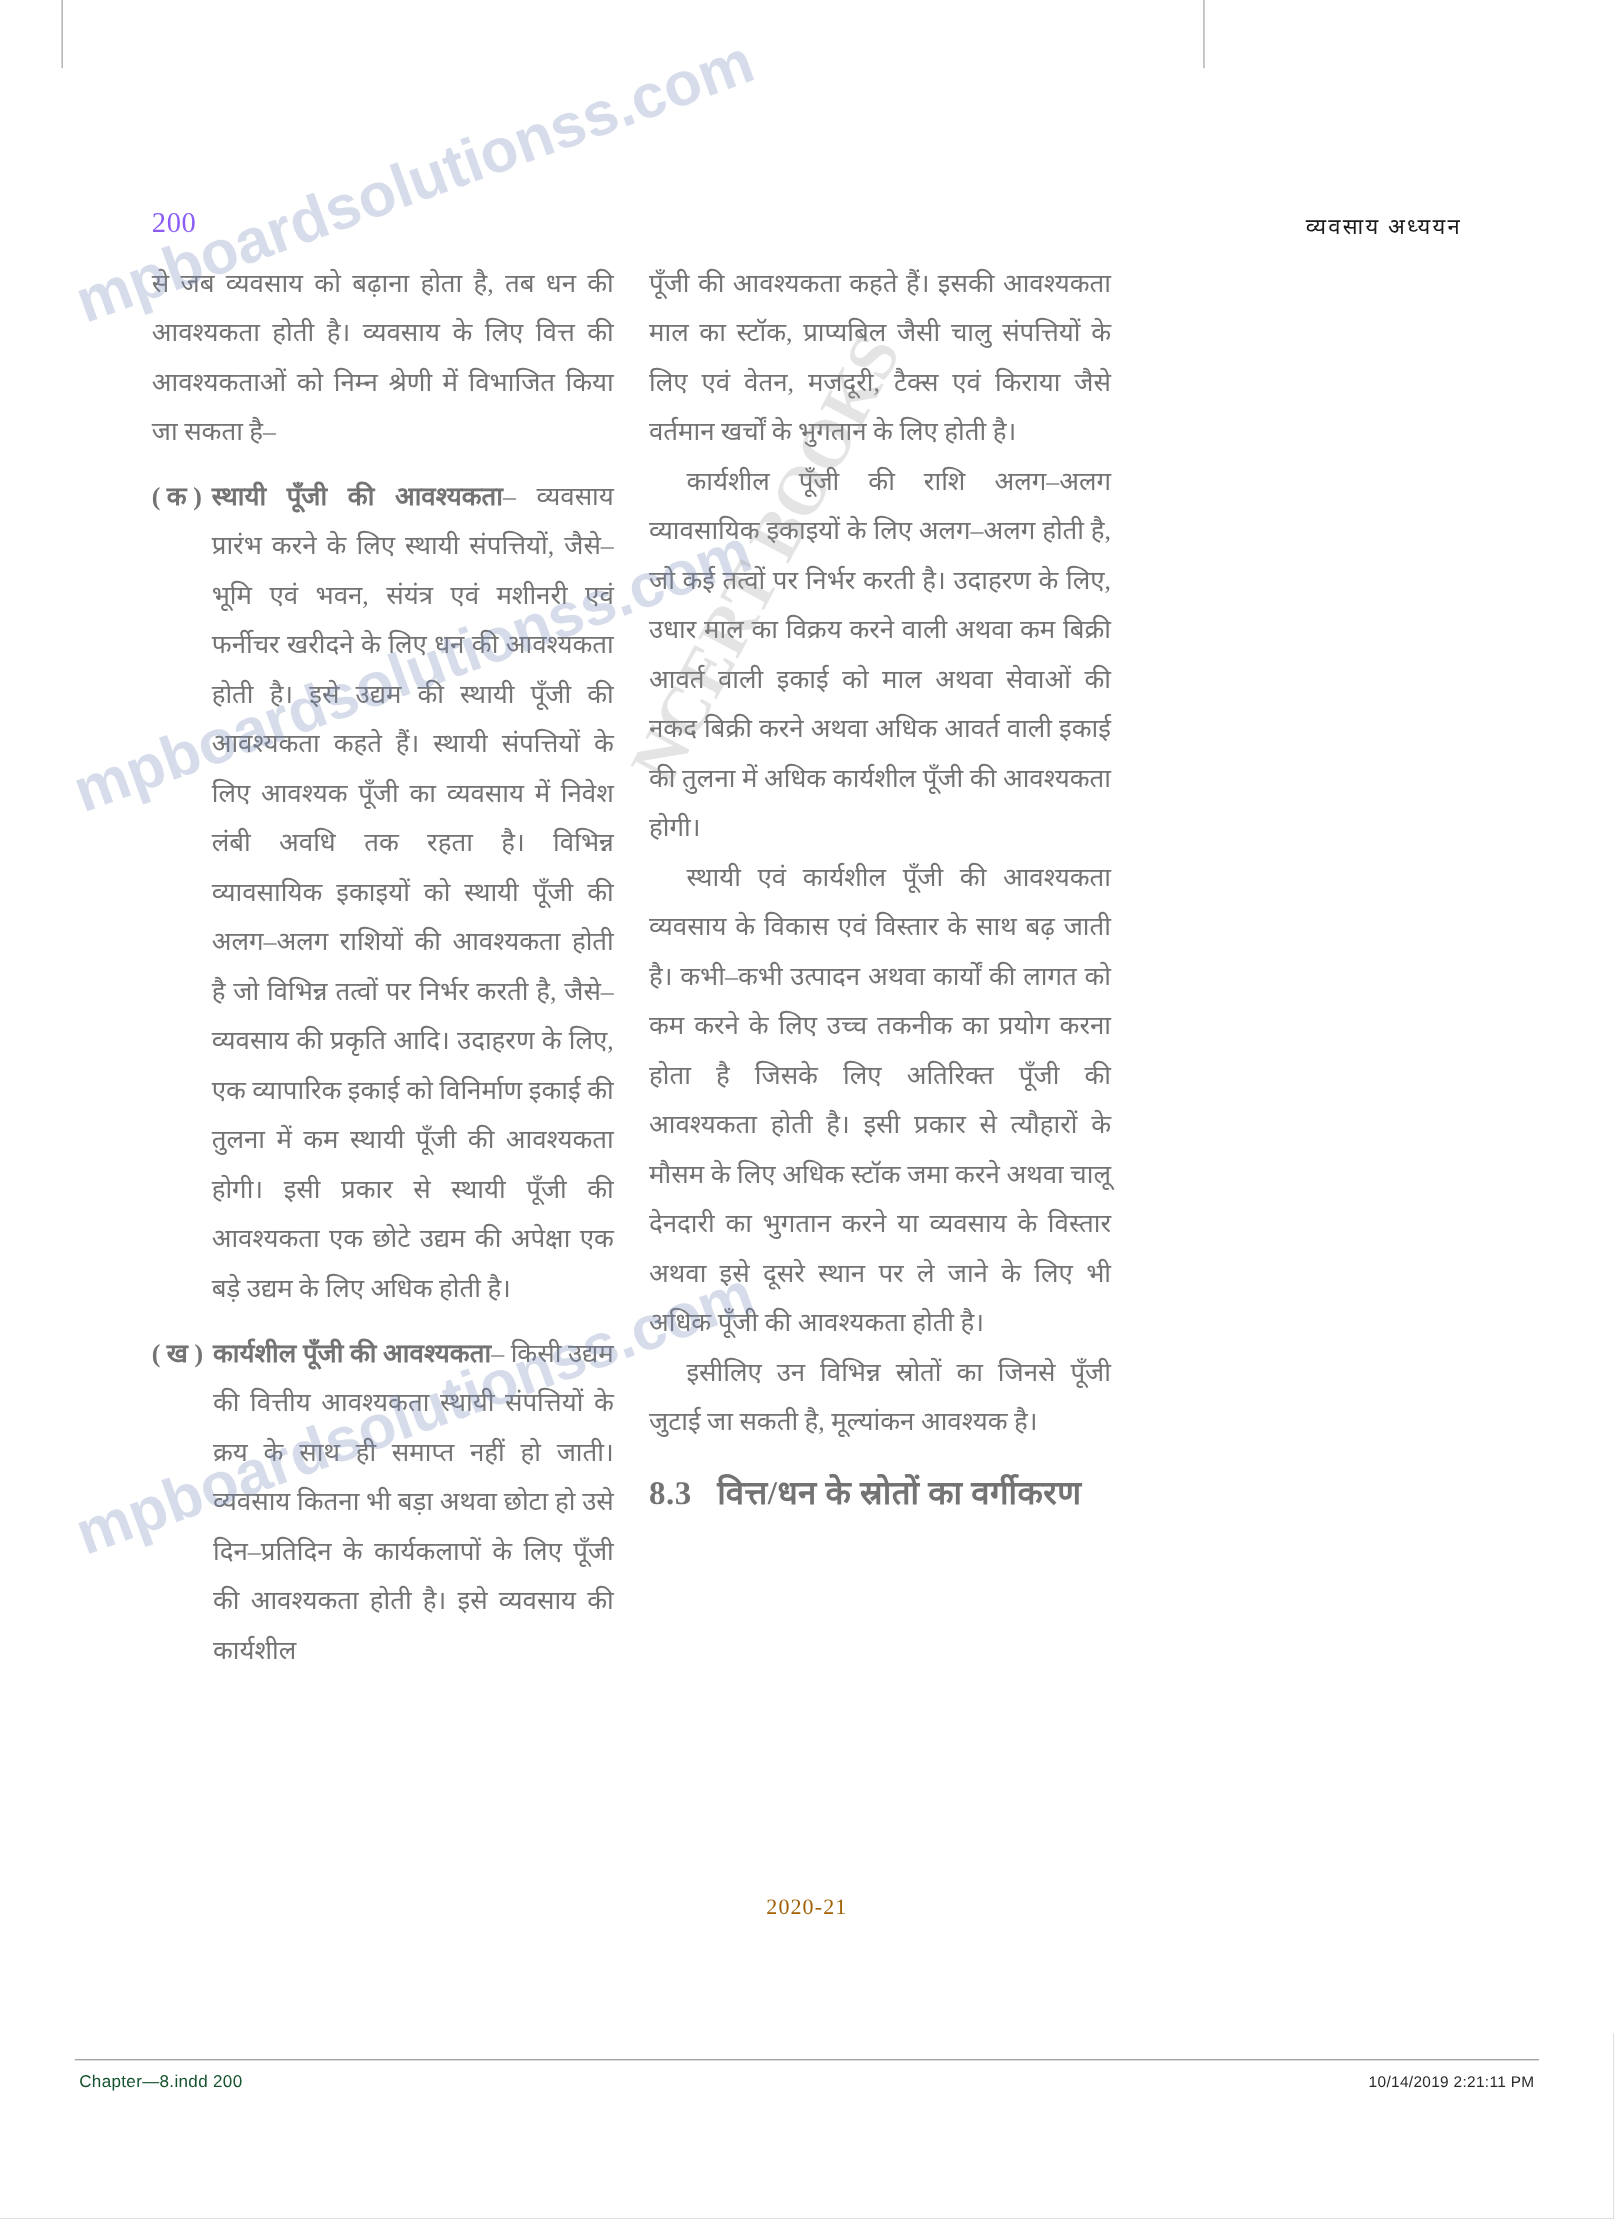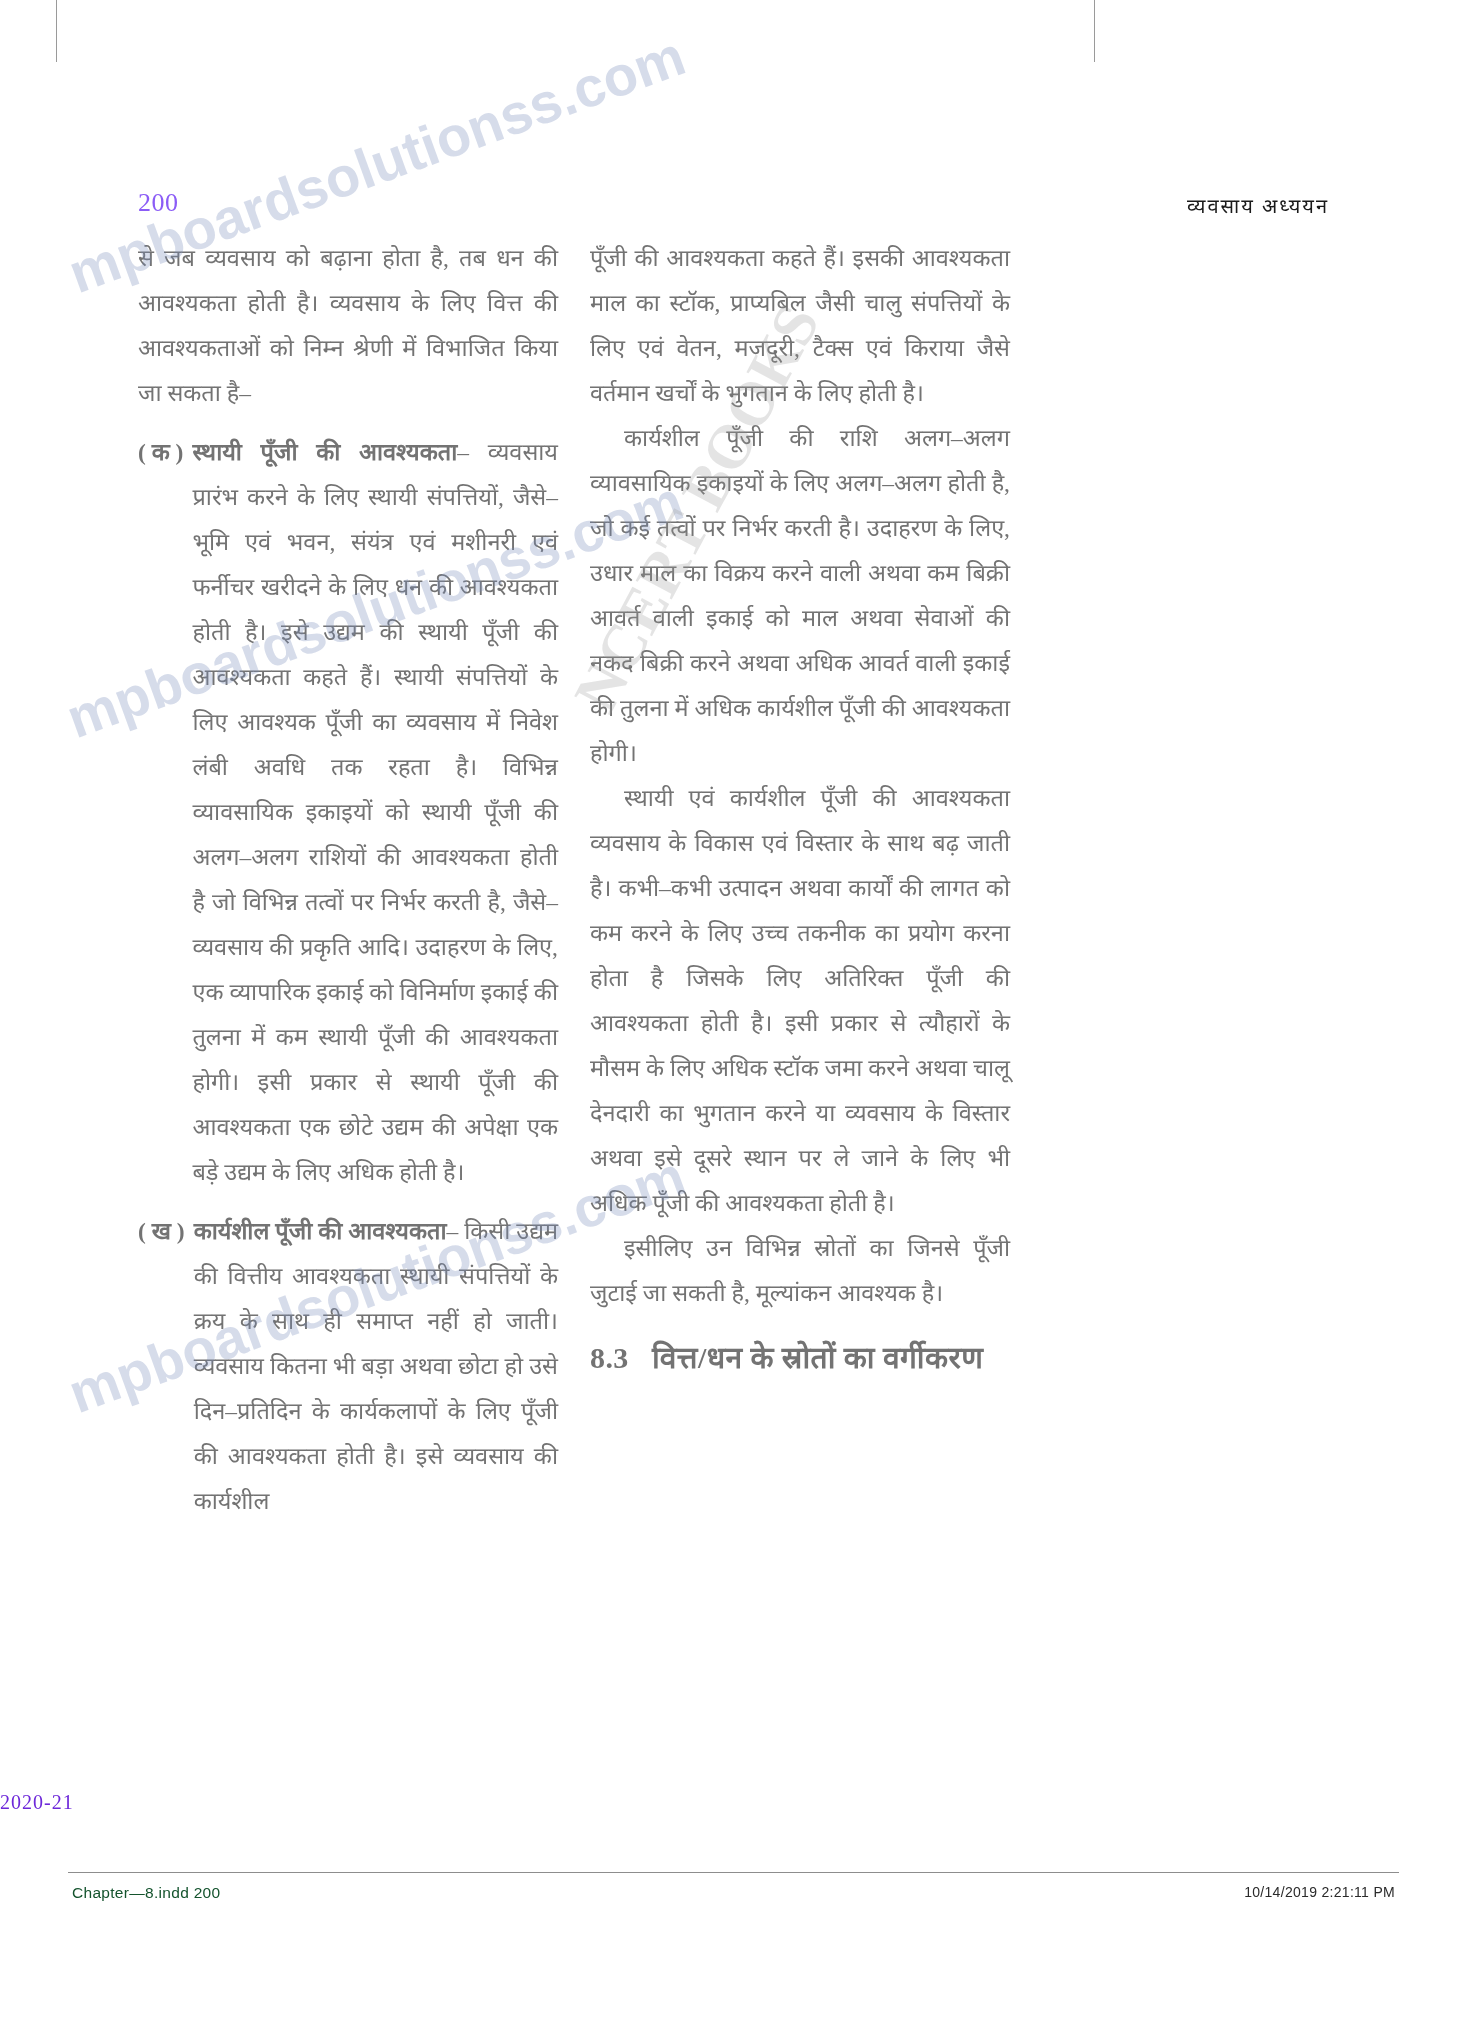--- a/index.html
+++ b/index.html
@@ -100,23 +100,24 @@
   .section-heading .num {
     display: inline-block;
     min-width: 62px;
   }
 
   
   .year-footer {
     position: absolute;
     left: 0;
     right: 0;
-    top: 1791px;
+    top: 1723px;
+    text-align: center;
     font-size: 20px;
-    color: #6d28d9;
+    color: #a16207;
     letter-spacing: 1px;
   }
   .footer-rule {
     position: absolute;
     left: 68px;
     right: 68px;
     top: 1872px;
     height: 1px;
     background: #8d8d8d;
   }

